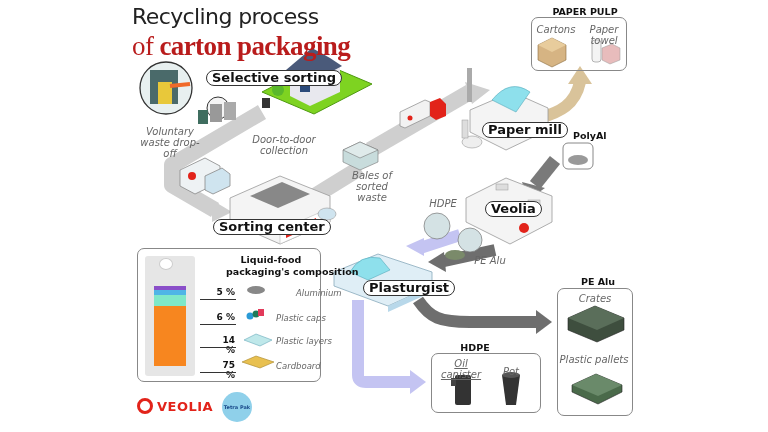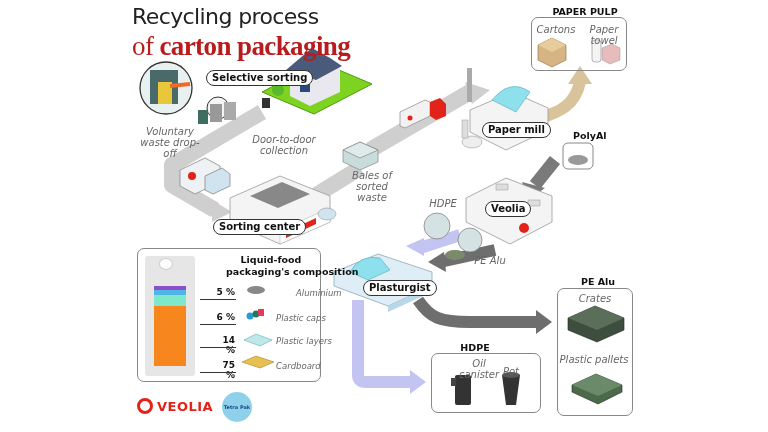--- a/index.html
+++ b/index.html
@@ -2,21 +2,21 @@
 <html><head>
 <meta charset="utf-8">
 <style>
   html,body{margin:0;padding:0;background:#fff;}
   body{width:768px;height:432px;position:relative;overflow:hidden;font-family:"DejaVu Sans",sans-serif;}
   .abs{position:absolute;}
   svg.bg{position:absolute;left:0;top:0;}
   .title1{left:132px;top:2px;font-size:22px;color:#222;line-height:30px;font-family:"DejaVu Sans",sans-serif;letter-spacing:-0.6px;}
   .title2{left:132px;top:31px;font-size:27px;color:#b91c1c;line-height:30px;letter-spacing:-0.6px;font-family:Liberation Serif, serif;}
   .title2 b{font-weight:bold;}
-  .pill{position:absolute;background:#fff;border:1.5px solid #333;border-radius:10px;font-size:10px;font-weight:bold;padding:1px 5px;color:#111;white-space:nowrap;line-height:12px;}
+  .pill{position:absolute;background:#fff;border:1.5px solid #333;border-radius:10px;font-size:13px;font-weight:bold;padding:1px 5px;color:#111;white-space:nowrap;line-height:12px;}
   .cap{position:absolute;font-style:italic;color:#666;font-size:10px;text-align:center;line-height:11px;font-family:"DejaVu Sans",sans-serif;}
   .hdr{position:absolute;font-weight:bold;font-size:9.5px;color:#111;text-align:center;white-space:nowrap;}
   .box{position:absolute;border:1.3px solid #888;border-radius:7px;background:#fff;}
   .pct{position:absolute;font-weight:bold;font-size:9px;color:#111;}
   .mat{position:absolute;font-style:italic;font-size:8.5px;color:#666;white-space:nowrap;}
   .uline{position:absolute;height:1px;background:#333;}
 </style>
 </head>
 <body>
 
@@ -181,21 +181,21 @@
 <div class="cap" style="left:536px;top:24px;width:40px;">Cartons</div>
 <div class="cap" style="left:582px;top:24px;width:44px;">Paper towel</div>
 
 <div class="hdr" style="left:558px;top:276px;width:80px;">PE Alu</div>
 <div class="box" style="left:557px;top:288px;width:74px;height:126px;background:transparent;"></div>
 <div class="cap" style="left:560px;top:293px;width:70px;">Crates</div>
 <div class="cap" style="left:558px;top:354px;width:72px;">Plastic pallets</div>
 
 <div class="hdr" style="left:440px;top:342px;width:70px;">HDPE</div>
 <div class="box" style="left:431px;top:353px;width:108px;height:58px;background:transparent;"></div>
-<div class="cap" style="left:454px;top:358px;width:50px;">Oil canister</div>
+<div class="cap" style="left:436px;top:358px;width:50px;text-decoration:underline;">Oil canister</div>
 <div class="cap" style="left:496px;top:366px;width:30px;">Pot</div>
 
 <div class="box" style="left:137px;top:248px;width:182px;height:132px;background:transparent;"></div>
 <div class="abs" style="left:145px;top:256px;width:50px;height:120px;background:#e6e6e6;border-radius:3px;">
   <div class="abs" style="left:14px;top:2px;width:12px;height:10px;border-radius:50%;background:#fff;border:1px solid #ccc;"></div>
   <div class="abs" id="stack" style="left:9px;top:30px;width:32px;height:80px;">
       <div style="height: 4px; background: rgb(138, 79, 201);"></div>
       <div style="height: 4.8px; background: rgb(79, 181, 230);"></div>
       <div style="height: 11.2px; background: rgb(127, 232, 200);"></div>
       <div style="height: 60px; background: rgb(247, 134, 31);"></div>

